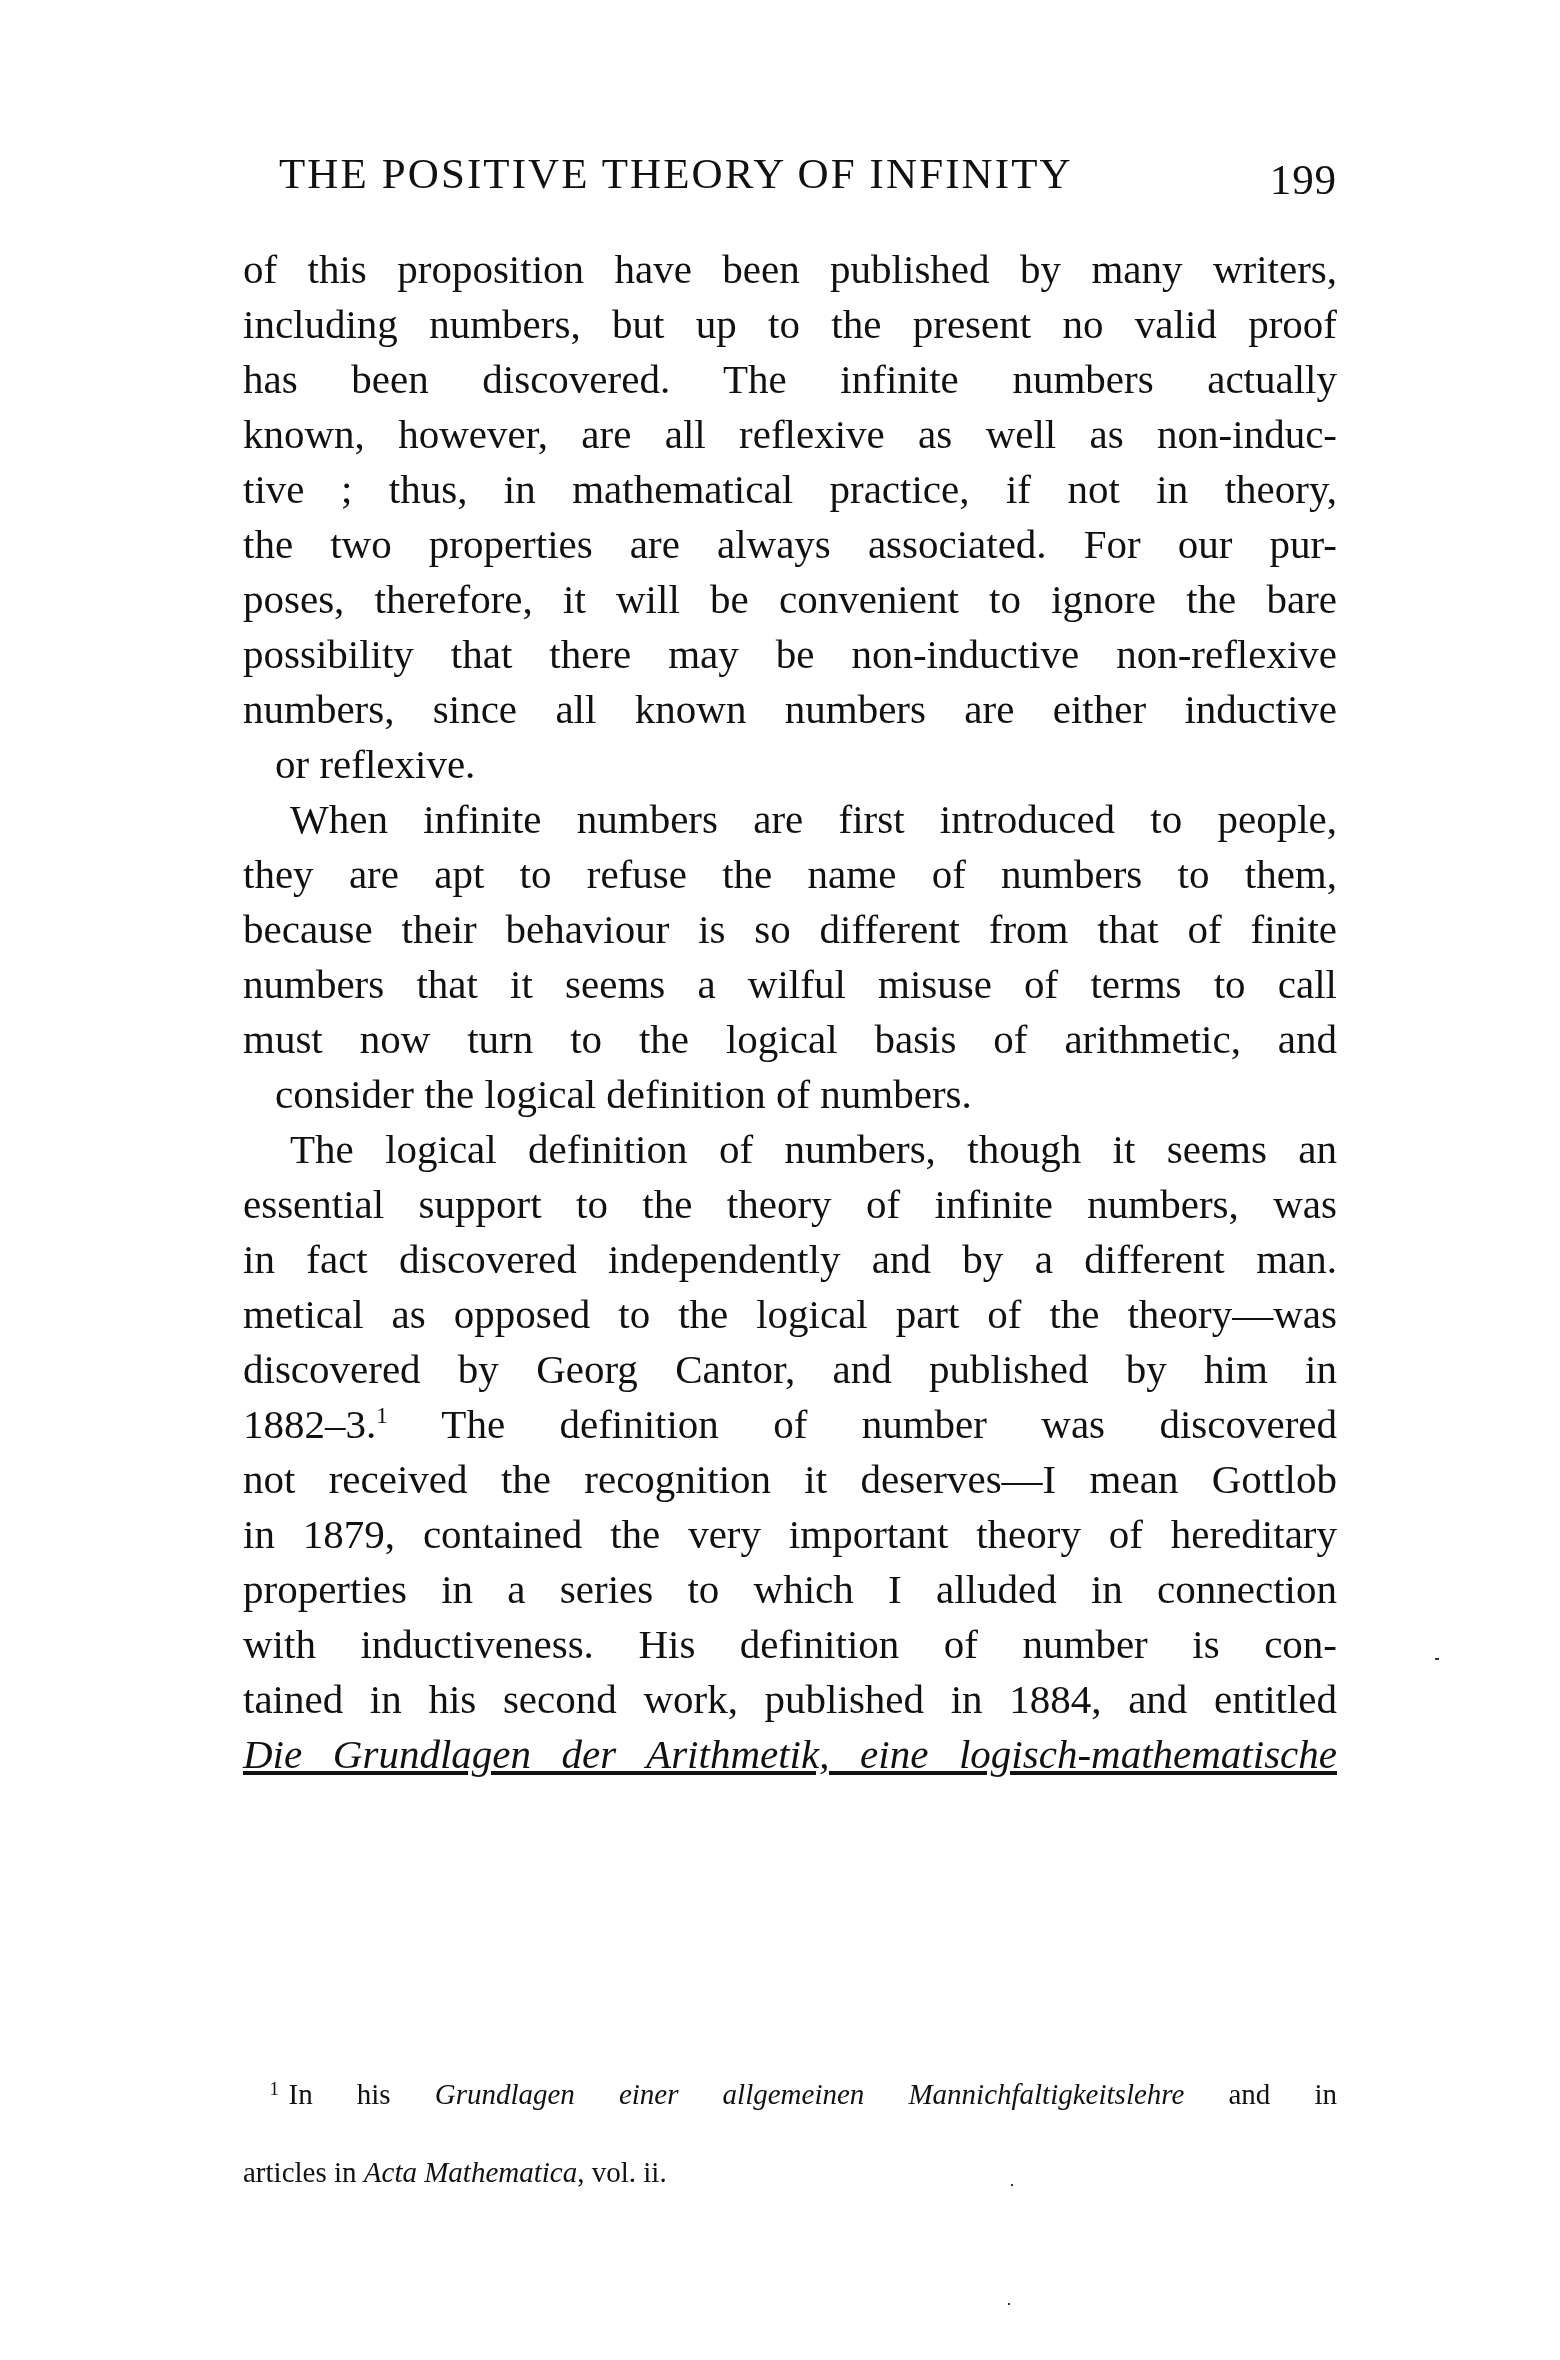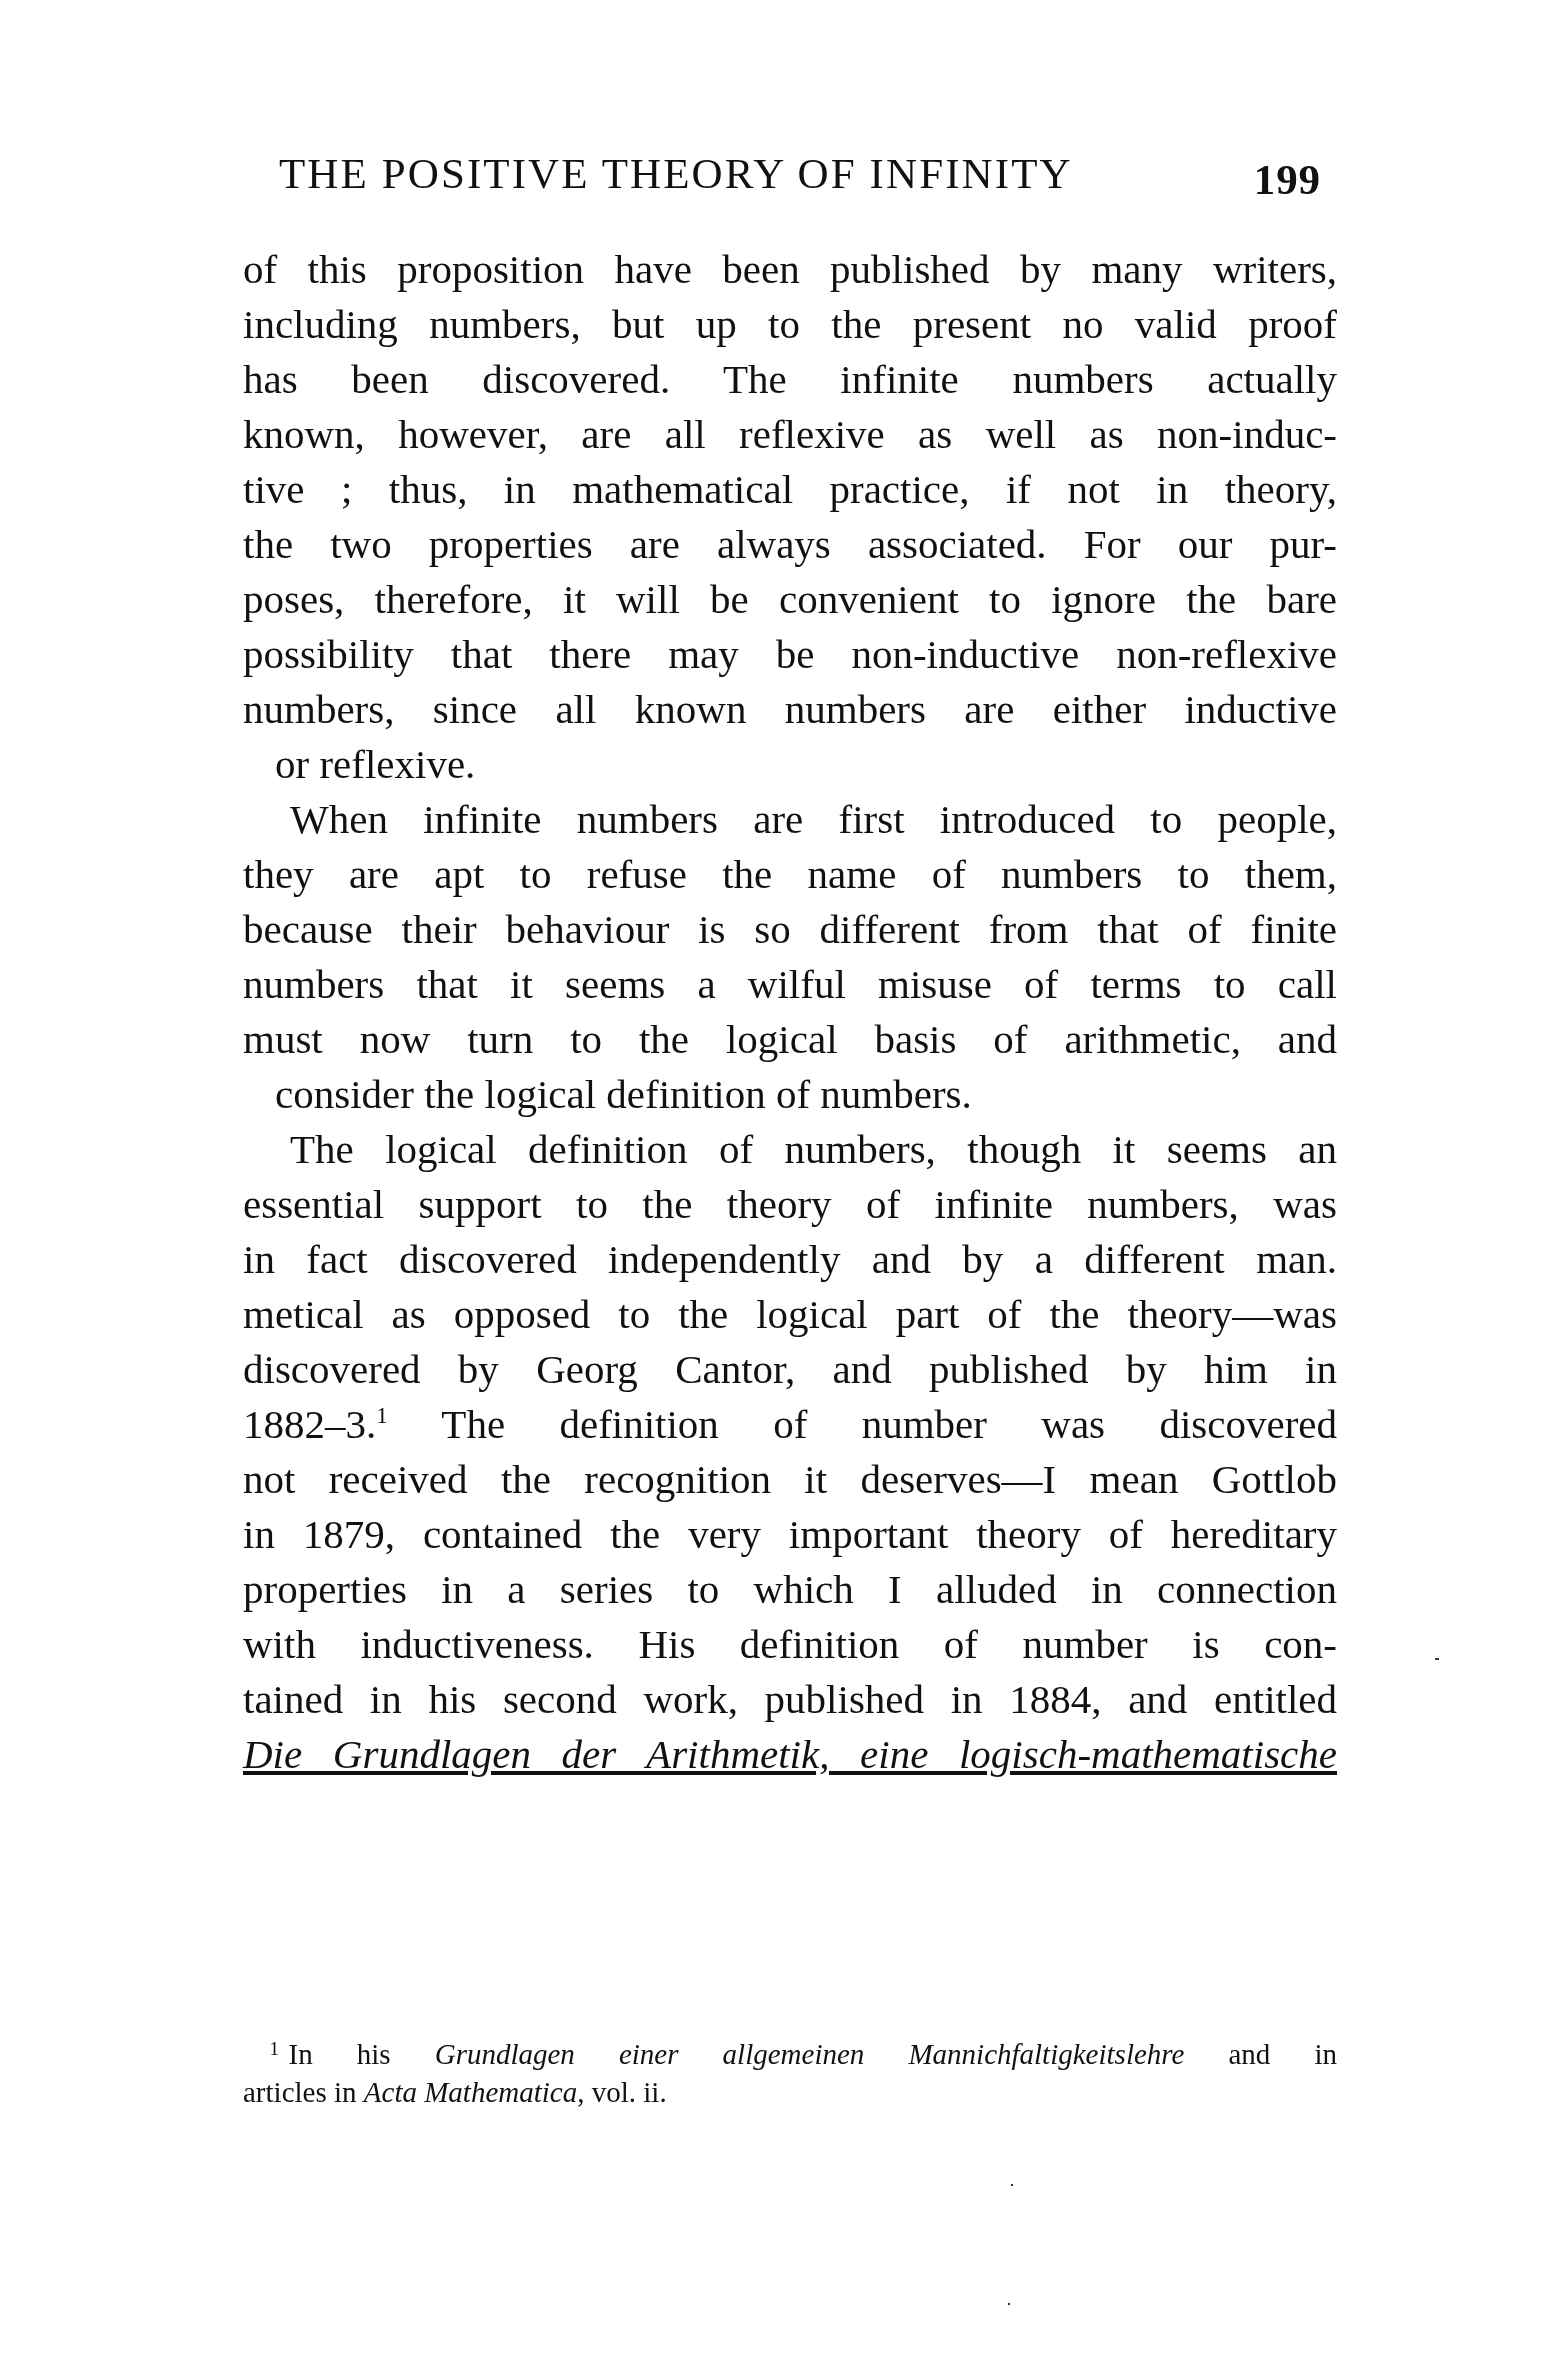--- a/index.html
+++ b/index.html
@@ -32,24 +32,23 @@
     letter-spacing: 2.1px;
     white-space: nowrap;
   }
   .running-head .title {
     position: absolute;
     left: 0;
     top: 0;
   }
   .running-head .folio {
     position: absolute;
-    right: 16px;
+    right: 0;
     top: 5.7px;
     letter-spacing: 0.9px;
-    font-weight: bold;
   }
   .body-text {
     position: absolute;
     left: 243px;
     top: 242px;
     width: 1094px;
     font-size: 41px;
   }
   .line {
     display: block;
@@ -84,20 +83,21 @@
     width: 1094px;
     font-size: 29px;
   }
   .fn-line {
     display: block;
     height: 38px;
     line-height: 38px;
     white-space: nowrap;
     text-align: justify;
     text-align-last: justify;
+    margin-top: 40px;
   }
   .fn-line.indent { padding-left: 26.5px; }
   .fn-line.last { text-align-last: left; }
   .fn-line .it { font-style: italic; }
   .fn-line sup {
     font-size: 19px;
     position: relative;
     top: -9.5px;
     vertical-align: 0;
     line-height: 0;

